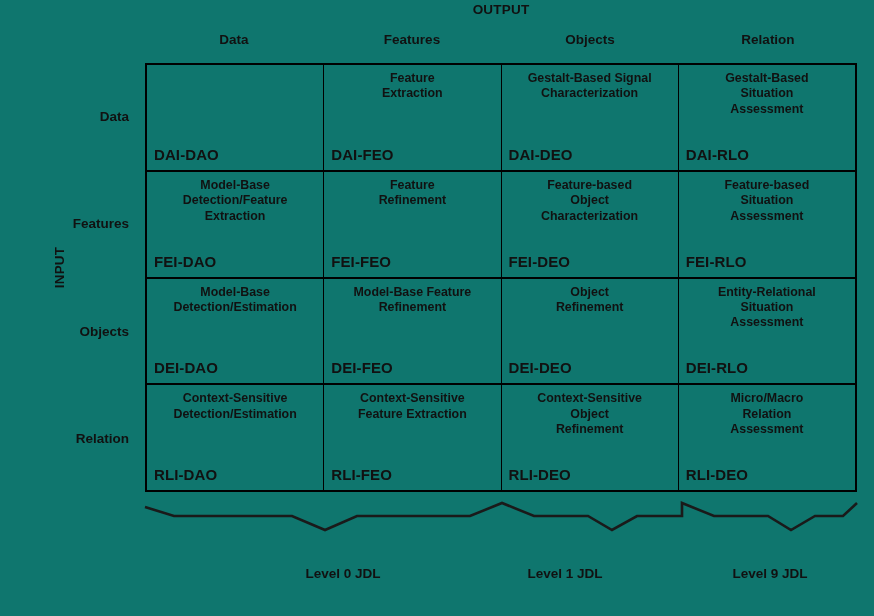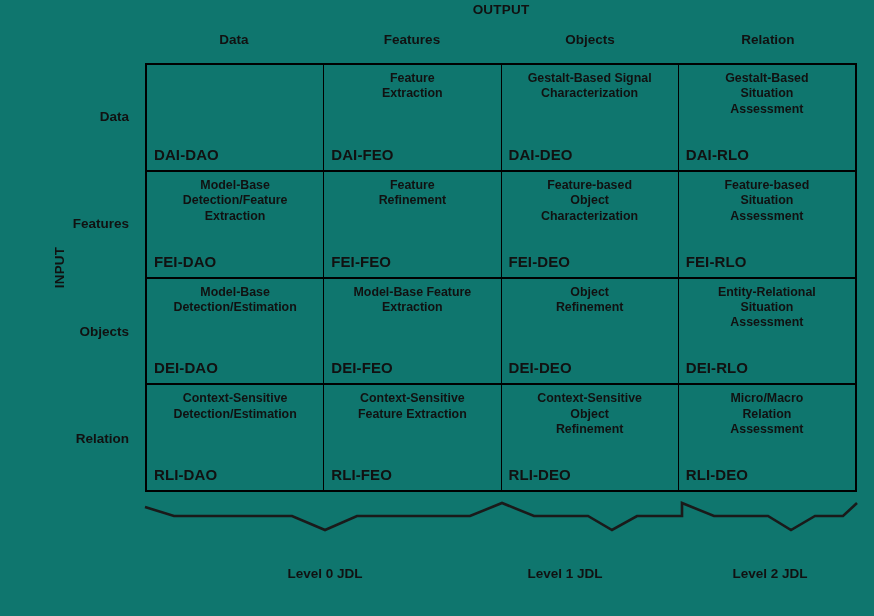--- a/index.html
+++ b/index.html
@@ -226,21 +226,21 @@
     </div>
 
     <div class="m-row">
       <div class="m-cell">
         <div class="cell-title">Model-Base
 Detection/Estimation</div>
         <div class="cell-code">DEI-DAO</div>
       </div>
       <div class="m-cell">
         <div class="cell-title">Model-Base Feature
-Extraction</div>
+Refinement</div>
         <div class="cell-code">DEI-FEO</div>
       </div>
       <div class="m-cell">
         <div class="cell-title">Object
 Refinement</div>
         <div class="cell-code">DEI-DEO</div>
       </div>
       <div class="m-cell">
         <div class="cell-title">Entity-Relational
 Situation
@@ -273,17 +273,17 @@
         <div class="cell-code">RLI-DEO</div>
       </div>
     </div>
 
   </div>
 
   <svg class="braces" viewBox="0 0 874 616" width="874" height="616">
     <polyline points="145,507 174,516 292,516 325,530 357,516 470,516 502,503 534,516 588,516 612,530 637,516 682,516 682,516 682,503 714,516 768,516 791,530 815,516 843,516 857,503" fill="none" stroke="#1a1a1a" stroke-width="2.6" stroke-linejoin="miter" stroke-linecap="butt"></polyline>
   </svg>
 
-  <div class="level-label" style="left:325px;">Level 0 JDL</div>
+  <div class="level-label" style="left:343px;">Level 0 JDL</div>
   <div class="level-label" style="left:565px;">Level 1 JDL</div>
-  <div class="level-label" style="left:770px;">Level 2 JDL</div>
+  <div class="level-label" style="left:770px;">Level 9 JDL</div>
 
 </div>
 
 </body></html>

